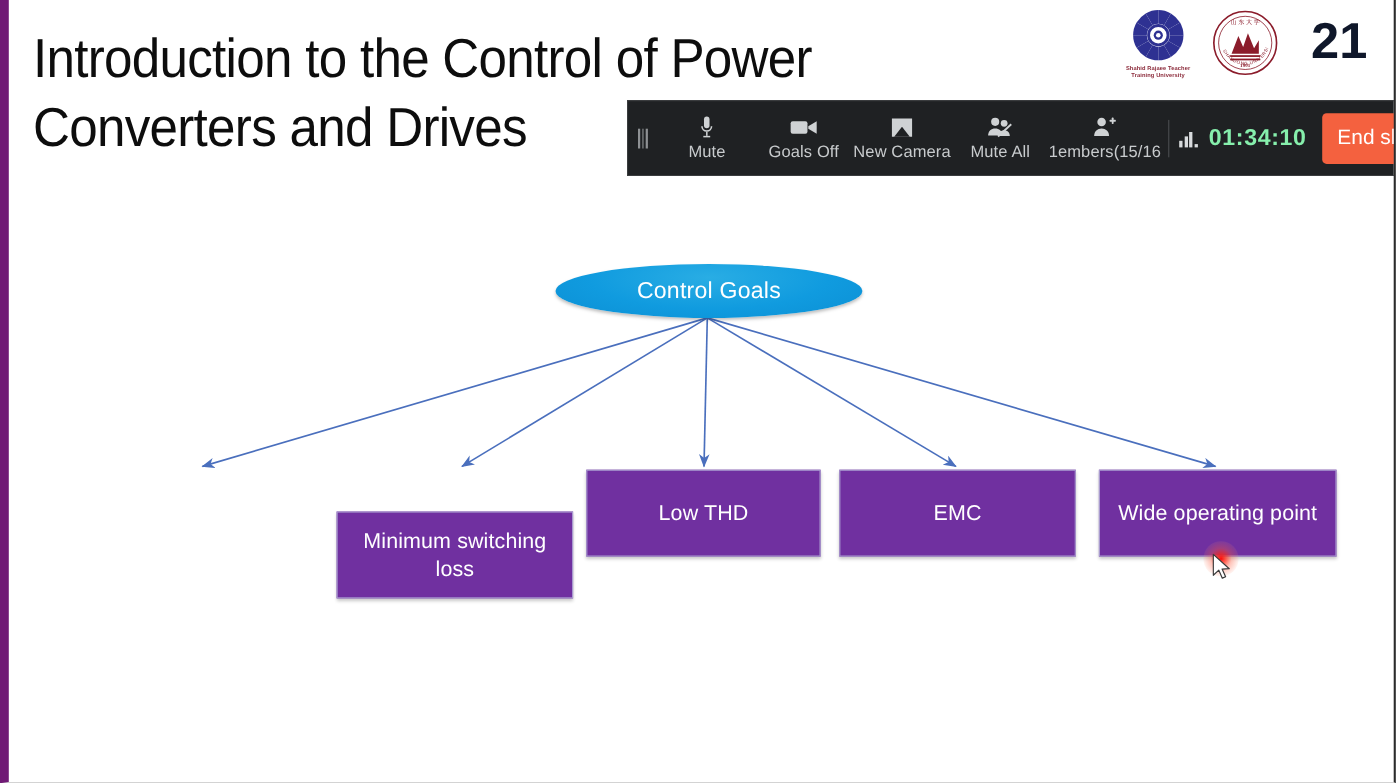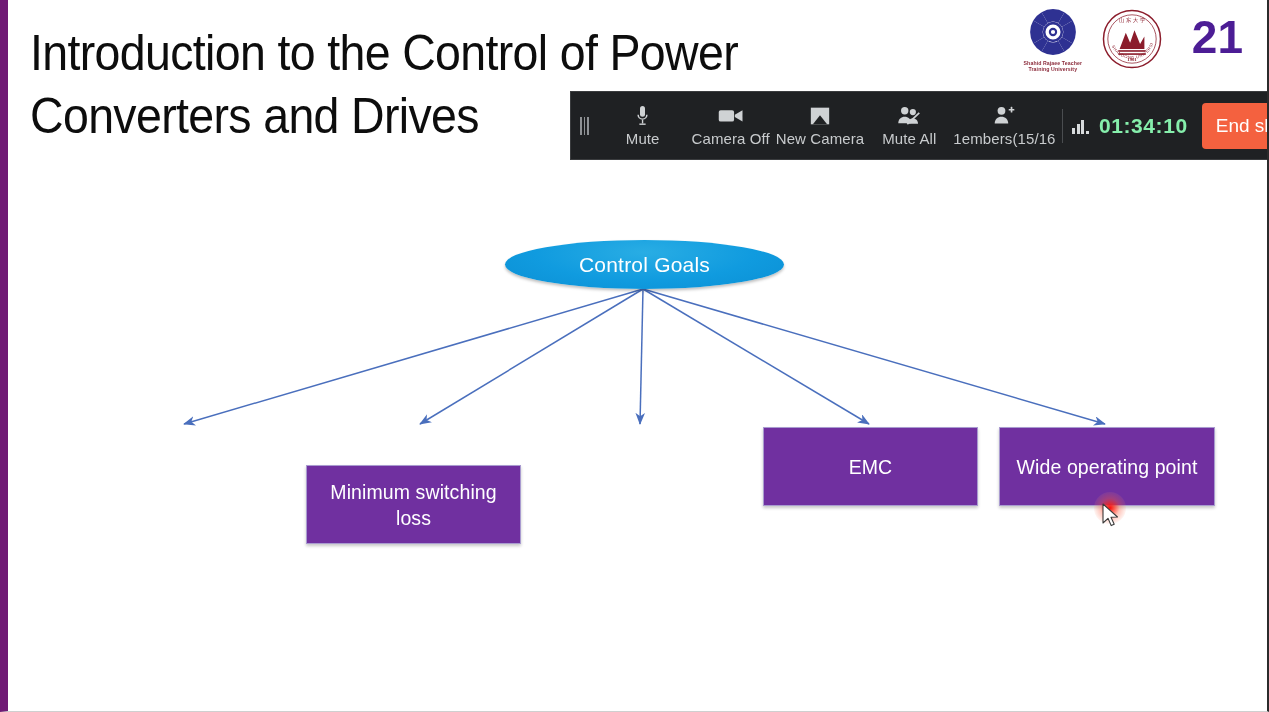--- a/index.html
+++ b/index.html
@@ -70,21 +70,21 @@
     letter-spacing: 0.1px;
   }
   #logo-sdu {
     width: 76px;
     padding-top: 6px;
   }
   #logo-sdu .mark { width: 62px; height: 62px; }
   #page-number {
     font-size: 46px;
     font-weight: bold;
-    color: #4c1d95;
+    color: #0f172a;
     line-height: 1;
     padding: 12px 18px 0 22px;
     font-family: "Liberation Sans", sans-serif;
   }
 
   
   #meeting-toolbar {
     position: absolute;
     left: 562px;
     top: 91px;
@@ -330,20 +330,23 @@
     </g>
   </svg>
 
   <div id="control-goals-node">
     <span class="node-label">Control Goals</span>
   </div>
 
   <div class="goal-box" id="goal-box-1">
     <span class="goal-label">Minimum switching loss</span>
   </div>
+  <div class="goal-box" id="goal-box-2">
+    <span class="goal-label">Low THD</span>
+  </div>
   <div class="goal-box" id="goal-box-3">
     <span class="goal-label">EMC</span>
   </div>
   <div class="goal-box" id="goal-box-4">
     <span class="goal-label">Wide operating point</span>
   </div>
 
   <div id="meeting-toolbar">
 
     <div id="drag-handle">
@@ -364,21 +367,21 @@
       <span class="lbl">Mute</span>
     </div>
 
     <div class="tbar-item">
       <span class="ic">
         <svg width="26" height="17" viewBox="0 0 34 22" fill="currentColor">
           <rect x="1" y="4" width="20" height="15" rx="2.5"></rect>
           <path d="M22 10 L32 4 L32 19 L22 13 Z"></path>
         </svg>
       </span>
-      <span class="lbl">Camera Off</span>
+      <span class="lbl">Goals Off</span>
     </div>
 
     <div class="tbar-item">
       <span class="ic">
         <svg width="22" height="20" viewBox="0 0 26 24" fill="currentColor">
           <path d="M2 2 h22 v20 H2 Z" fill="currentColor"></path>
           <path d="M13 11 L4.5 22 h17 Z" fill="#1f2123"></path>
         </svg>
       </span>
       <span class="lbl">New Camera</span>

